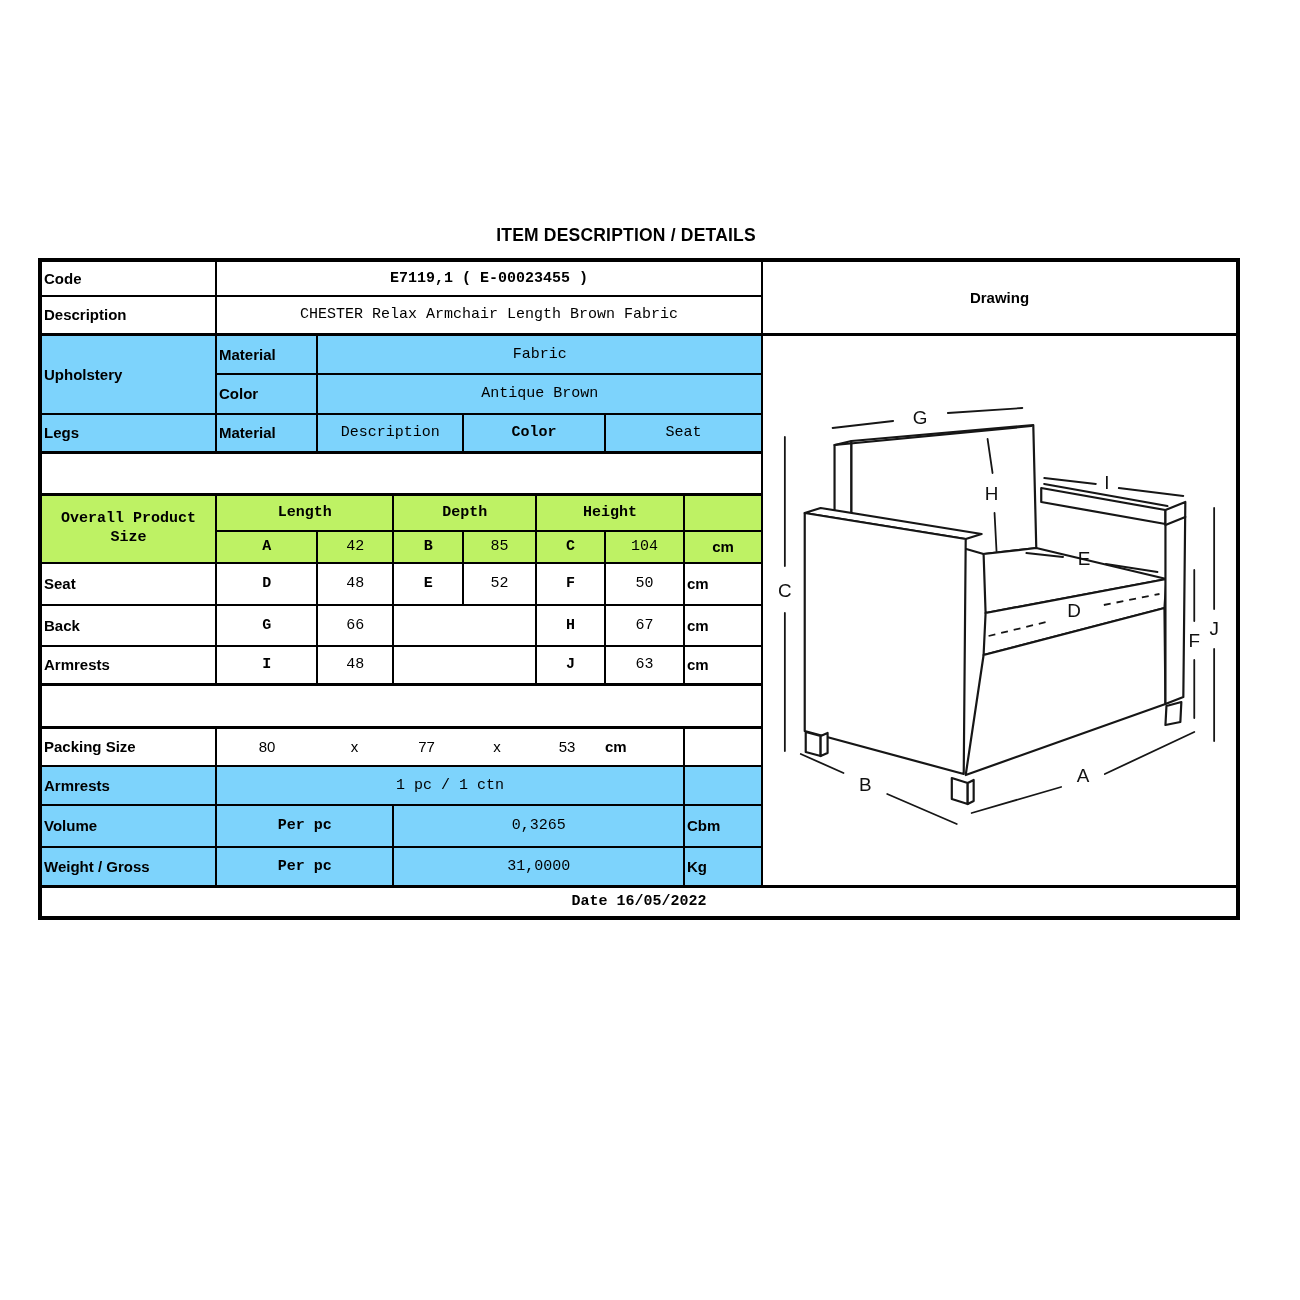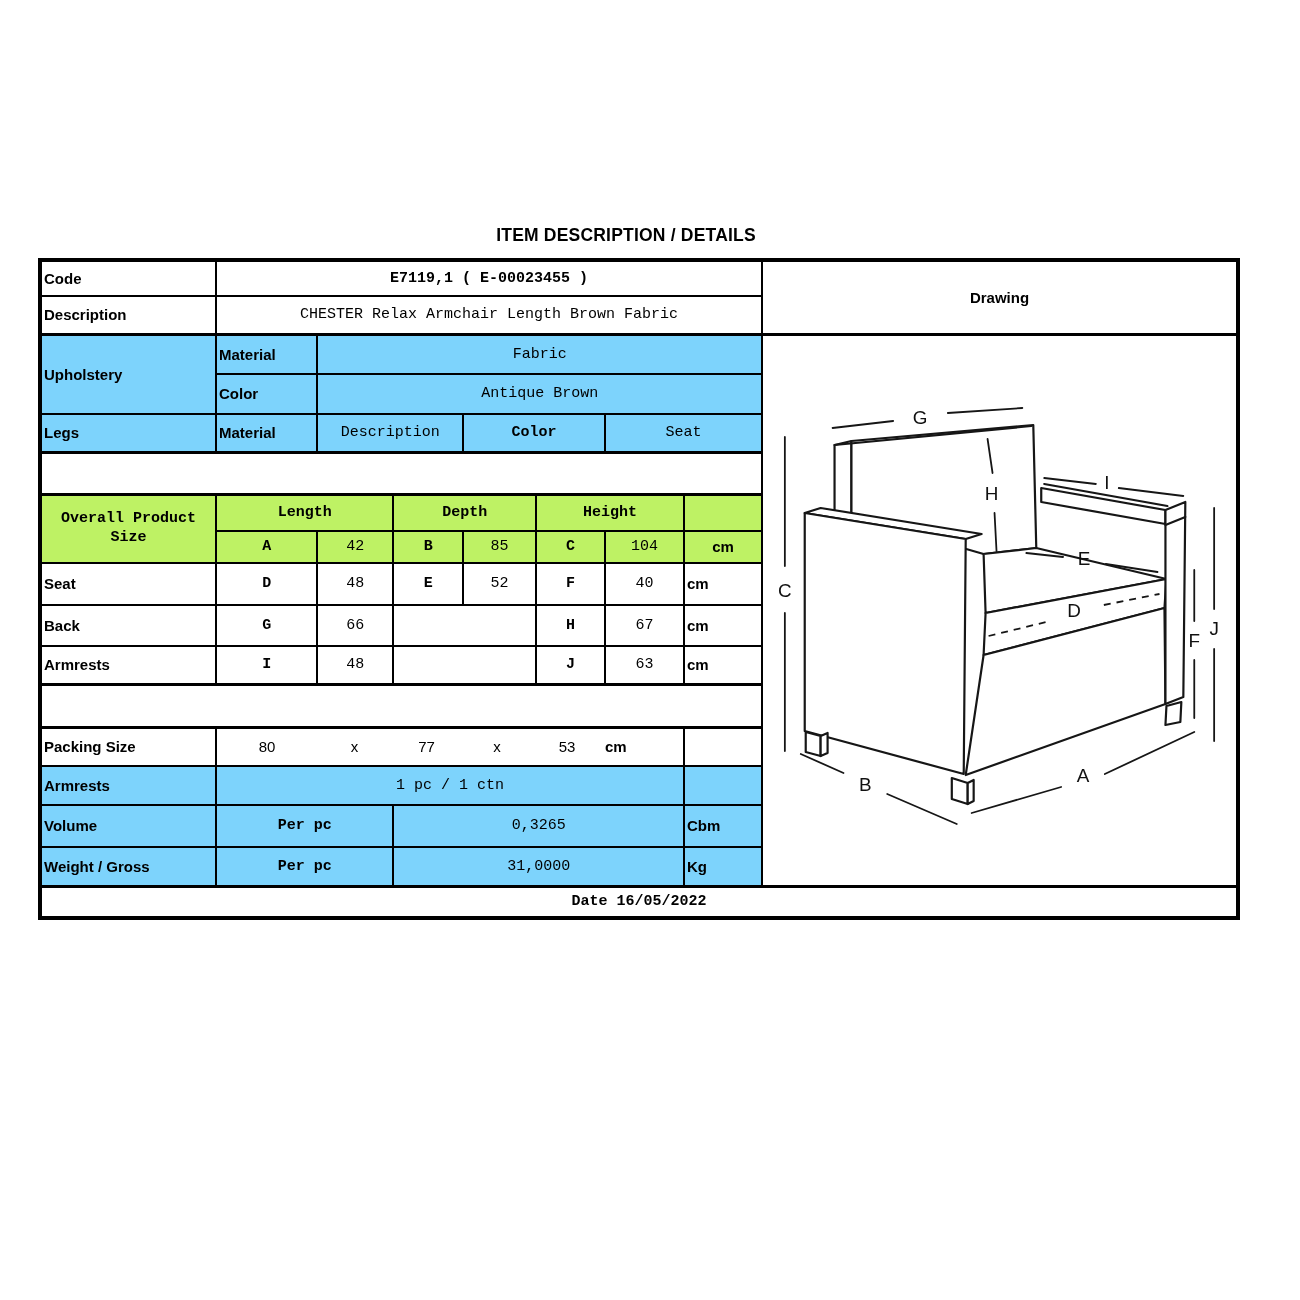--- a/index.html
+++ b/index.html
@@ -196,21 +196,21 @@
       <td class="lbl">cm</td>
     </tr>
 
     <tr style="height:42px">
       <td class="lbl">Seat</td>
       <td class="ctr b valbig">D</td>
       <td class="ctr reg valbig">48</td>
       <td class="ctr b valbig">E</td>
       <td class="ctr reg valbig">52</td>
       <td class="ctr b valbig">F</td>
-      <td class="ctr reg valbig">40</td>
+      <td class="ctr reg valbig">50</td>
       <td class="lbl">cm</td>
     </tr>
 
     <tr style="height:41px">
       <td class="lbl">Back</td>
       <td class="ctr b valbig">G</td>
       <td class="ctr reg valbig">66</td>
       <td colspan="2"></td>
       <td class="ctr b valbig">H</td>
       <td class="ctr reg valbig">67</td>

